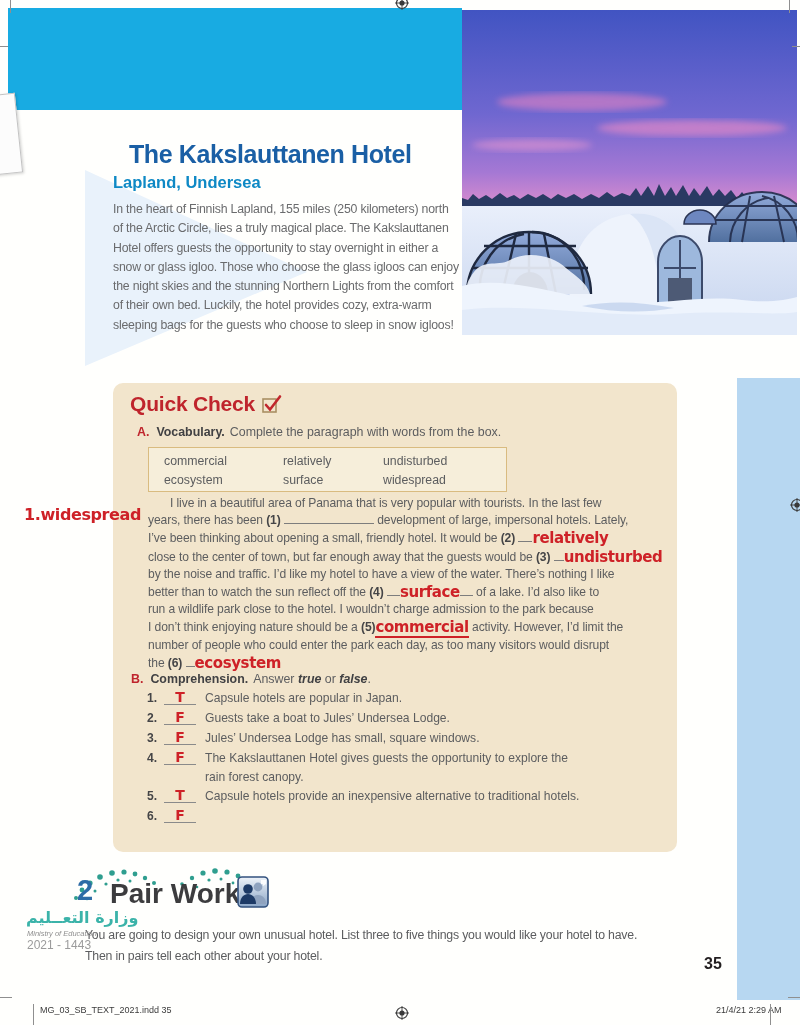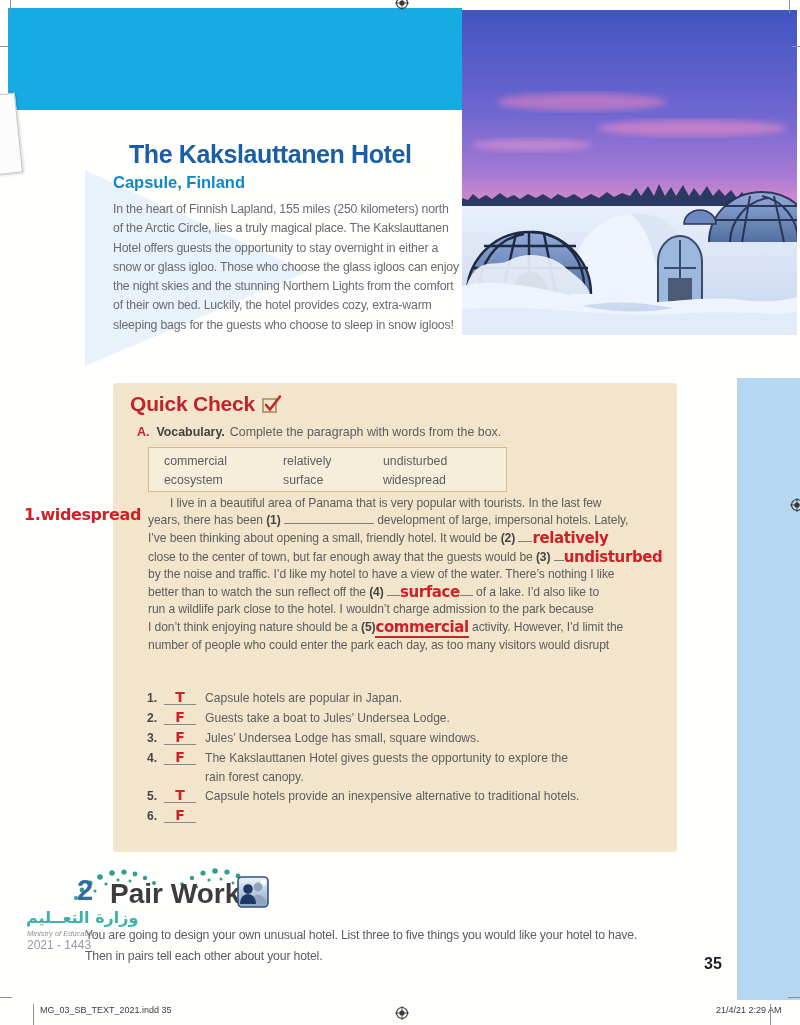--- a/index.html
+++ b/index.html
@@ -20,21 +20,21 @@
                  clip-path:polygon(0 0,100% 52%,0 100%);}
 
   
   .article-title{position:absolute;left:113px;top:140px;font-size:25px;font-weight:bold;
                  color:#1a5fa5;letter-spacing:-.4px;margin-left:16px;}
   .article-sub{position:absolute;left:113px;top:173px;font-size:16.5px;font-weight:bold;color:#0e89c5;}
   .article-body{position:absolute;left:113px;top:200px;width:348px;font-size:12.3px;line-height:19.3px;
                 color:#6a6b6d;letter-spacing:-.2px;}
 
   
-  .qc-panel{position:absolute;left:113px;top:383px;width:564px;height:469px;background:#f2e5cc;border-radius:4px;}
+  .qc-panel{position:absolute;left:113px;top:383px;width:564px;height:469px;background:#f2e5cc;border-radius:10px;}
   .qc-heading{position:absolute;left:17px;top:9px;font-size:21px;font-weight:bold;color:#bf242c;letter-spacing:-.2px;}
   .qc-checkicon{position:absolute;left:148px;top:11px;}
   .sec-line{position:absolute;font-size:12.4px;color:#5c5d5f;white-space:nowrap;}
   .sec-label{color:#bf242c;font-weight:bold;margin-right:7px;}
   .sec-head{color:#414143;font-weight:bold;margin-right:5px;}
   .seg-bi{font-weight:bold;font-style:italic;color:#414143;}
   .word-box{position:absolute;left:35px;top:64px;width:342px;height:38px;background:#f6eeda;
             border:1.4px solid #d9bb80;display:grid;grid-template-columns:119px 100px 1fr;
             padding:5px 0 0 15px;font-size:12.3px;color:#5c5d5f;line-height:17px;}
   .cloze{position:absolute;left:35px;top:112px;width:540px;font-size:12.1px;line-height:17.2px;
@@ -149,21 +149,21 @@
       <path d="M0 300 C60 292 140 308 210 304 C270 300 310 306 335 302 L335 325 L0 325 Z" fill="#e2ebf9"></path>
       <path d="M120 296 q40 -8 92 2 q-44 8 -92 -2" fill="#c2d2ec" opacity=".8"></path>
     </svg>
   </div>
 
   <div class="blue-strip"></div>
 
   <div class="paper-tab"></div>
 
   <div class="article-title">The Kakslauttanen Hotel</div>
-  <div class="article-sub">Capsule, Finland</div>
+  <div class="article-sub">Lapland, Undersea</div>
   <div class="article-body">In the heart of Finnish Lapland, 155 miles (250 kilometers) north of the Arctic Circle, lies a truly magical place. The Kakslauttanen Hotel offers guests the opportunity to stay overnight in either a snow or glass igloo. Those who choose the glass igloos can enjoy the night skies and the stunning Northern Lights from the comfort of their own bed. Luckily, the hotel provides cozy, extra-warm sleeping bags for the guests who choose to sleep in snow igloos!</div>
 
   <div class="qc-panel">
     <div class="qc-heading">Quick Check</div>
     <div class="qc-checkicon">
       <svg width="22" height="20" viewBox="0 0 22 20">
         <rect x="2" y="5" width="13" height="13" fill="none" stroke="#a98f63" stroke-width="1.6"></rect>
         <path d="M5 11 L9 15.5 L19 2.5" fill="none" stroke="#c1272d" stroke-width="2.6" stroke-linecap="round"></path>
       </svg>
     </div>
@@ -184,22 +184,26 @@
     <div class="cloze">
         <div class="cloze-line"><span class="seg-sp" style="width: 22px;"></span><span class="seg-t">I live in a beautiful area of Panama that is very popular with tourists. In the last few</span></div>
         <div class="cloze-line"><span class="seg-t">years, there has been </span><span class="seg-n">(1)</span><span class="seg-t"> </span><span class="seg-blank" style="width: 90px;"></span><span class="seg-t"> development of large, impersonal hotels. Lately,</span></div>
         <div class="cloze-line"><span class="seg-t">I’ve been thinking about opening a small, friendly hotel. It would be </span><span class="seg-n">(2)</span><span class="seg-t"> </span><span class="seg-blank" style="width: 14px;"></span><span class="seg-ans">relatively</span></div>
         <div class="cloze-line"><span class="seg-t">close to the center of town, but far enough away that the guests would be </span><span class="seg-n">(3)</span><span class="seg-t"> </span><span class="seg-blank" style="width: 10px;"></span><span class="seg-ans">undisturbed</span></div>
         <div class="cloze-line"><span class="seg-t">by the noise and traffic. I’d like my hotel to have a view of the water. There’s nothing I like</span></div>
         <div class="cloze-line"><span class="seg-t">better than to watch the sun reflect off the </span><span class="seg-n">(4)</span><span class="seg-t"> </span><span class="seg-blank" style="width: 13px;"></span><span class="seg-ans">surface</span><span class="seg-blank" style="width: 13px;"></span><span class="seg-t"> of a lake. I’d also like to</span></div>
         <div class="cloze-line"><span class="seg-t">run a wildlife park close to the hotel. I wouldn’t charge admission to the park because</span></div>
         <div class="cloze-line"><span class="seg-t">I don’t think enjoying nature should be a </span><span class="seg-n">(5)</span><span class="seg-ans seg-ansu">commercial</span><span class="seg-t"> activity. However, I’d limit the</span></div>
         <div class="cloze-line"><span class="seg-t">number of people who could enter the park each day, as too many visitors would disrupt</span></div>
+        <div class="cloze-line"><span class="seg-t">the </span><span class="seg-n">(6)</span><span class="seg-t"> </span><span class="seg-blank" style="width: 9px;"></span><span class="seg-ans">ecosystem</span></div>
       </div>
 
+    <div class="sec-line" style="left:18px;top:289px;">
+      <span class="sec-label">B.</span><span class="sec-head">Comprehension.</span><span><span class="seg-t">Answer </span><span class="seg-bi">true</span><span class="seg-t"> or </span><span class="seg-bi">false</span><span class="seg-t">.</span></span>
+    </div>
 
     <div class="tf-list">
         <div class="tf-item">
           <span class="tf-num">1.</span>
           <span class="tf-blank"><span class="tf-letter">T</span></span>
           <span class="tf-text">Capsule hotels are popular in Japan.</span>
         </div>
         <div class="tf-item">
           <span class="tf-num">2.</span>
           <span class="tf-blank"><span class="tf-letter">F</span></span>

